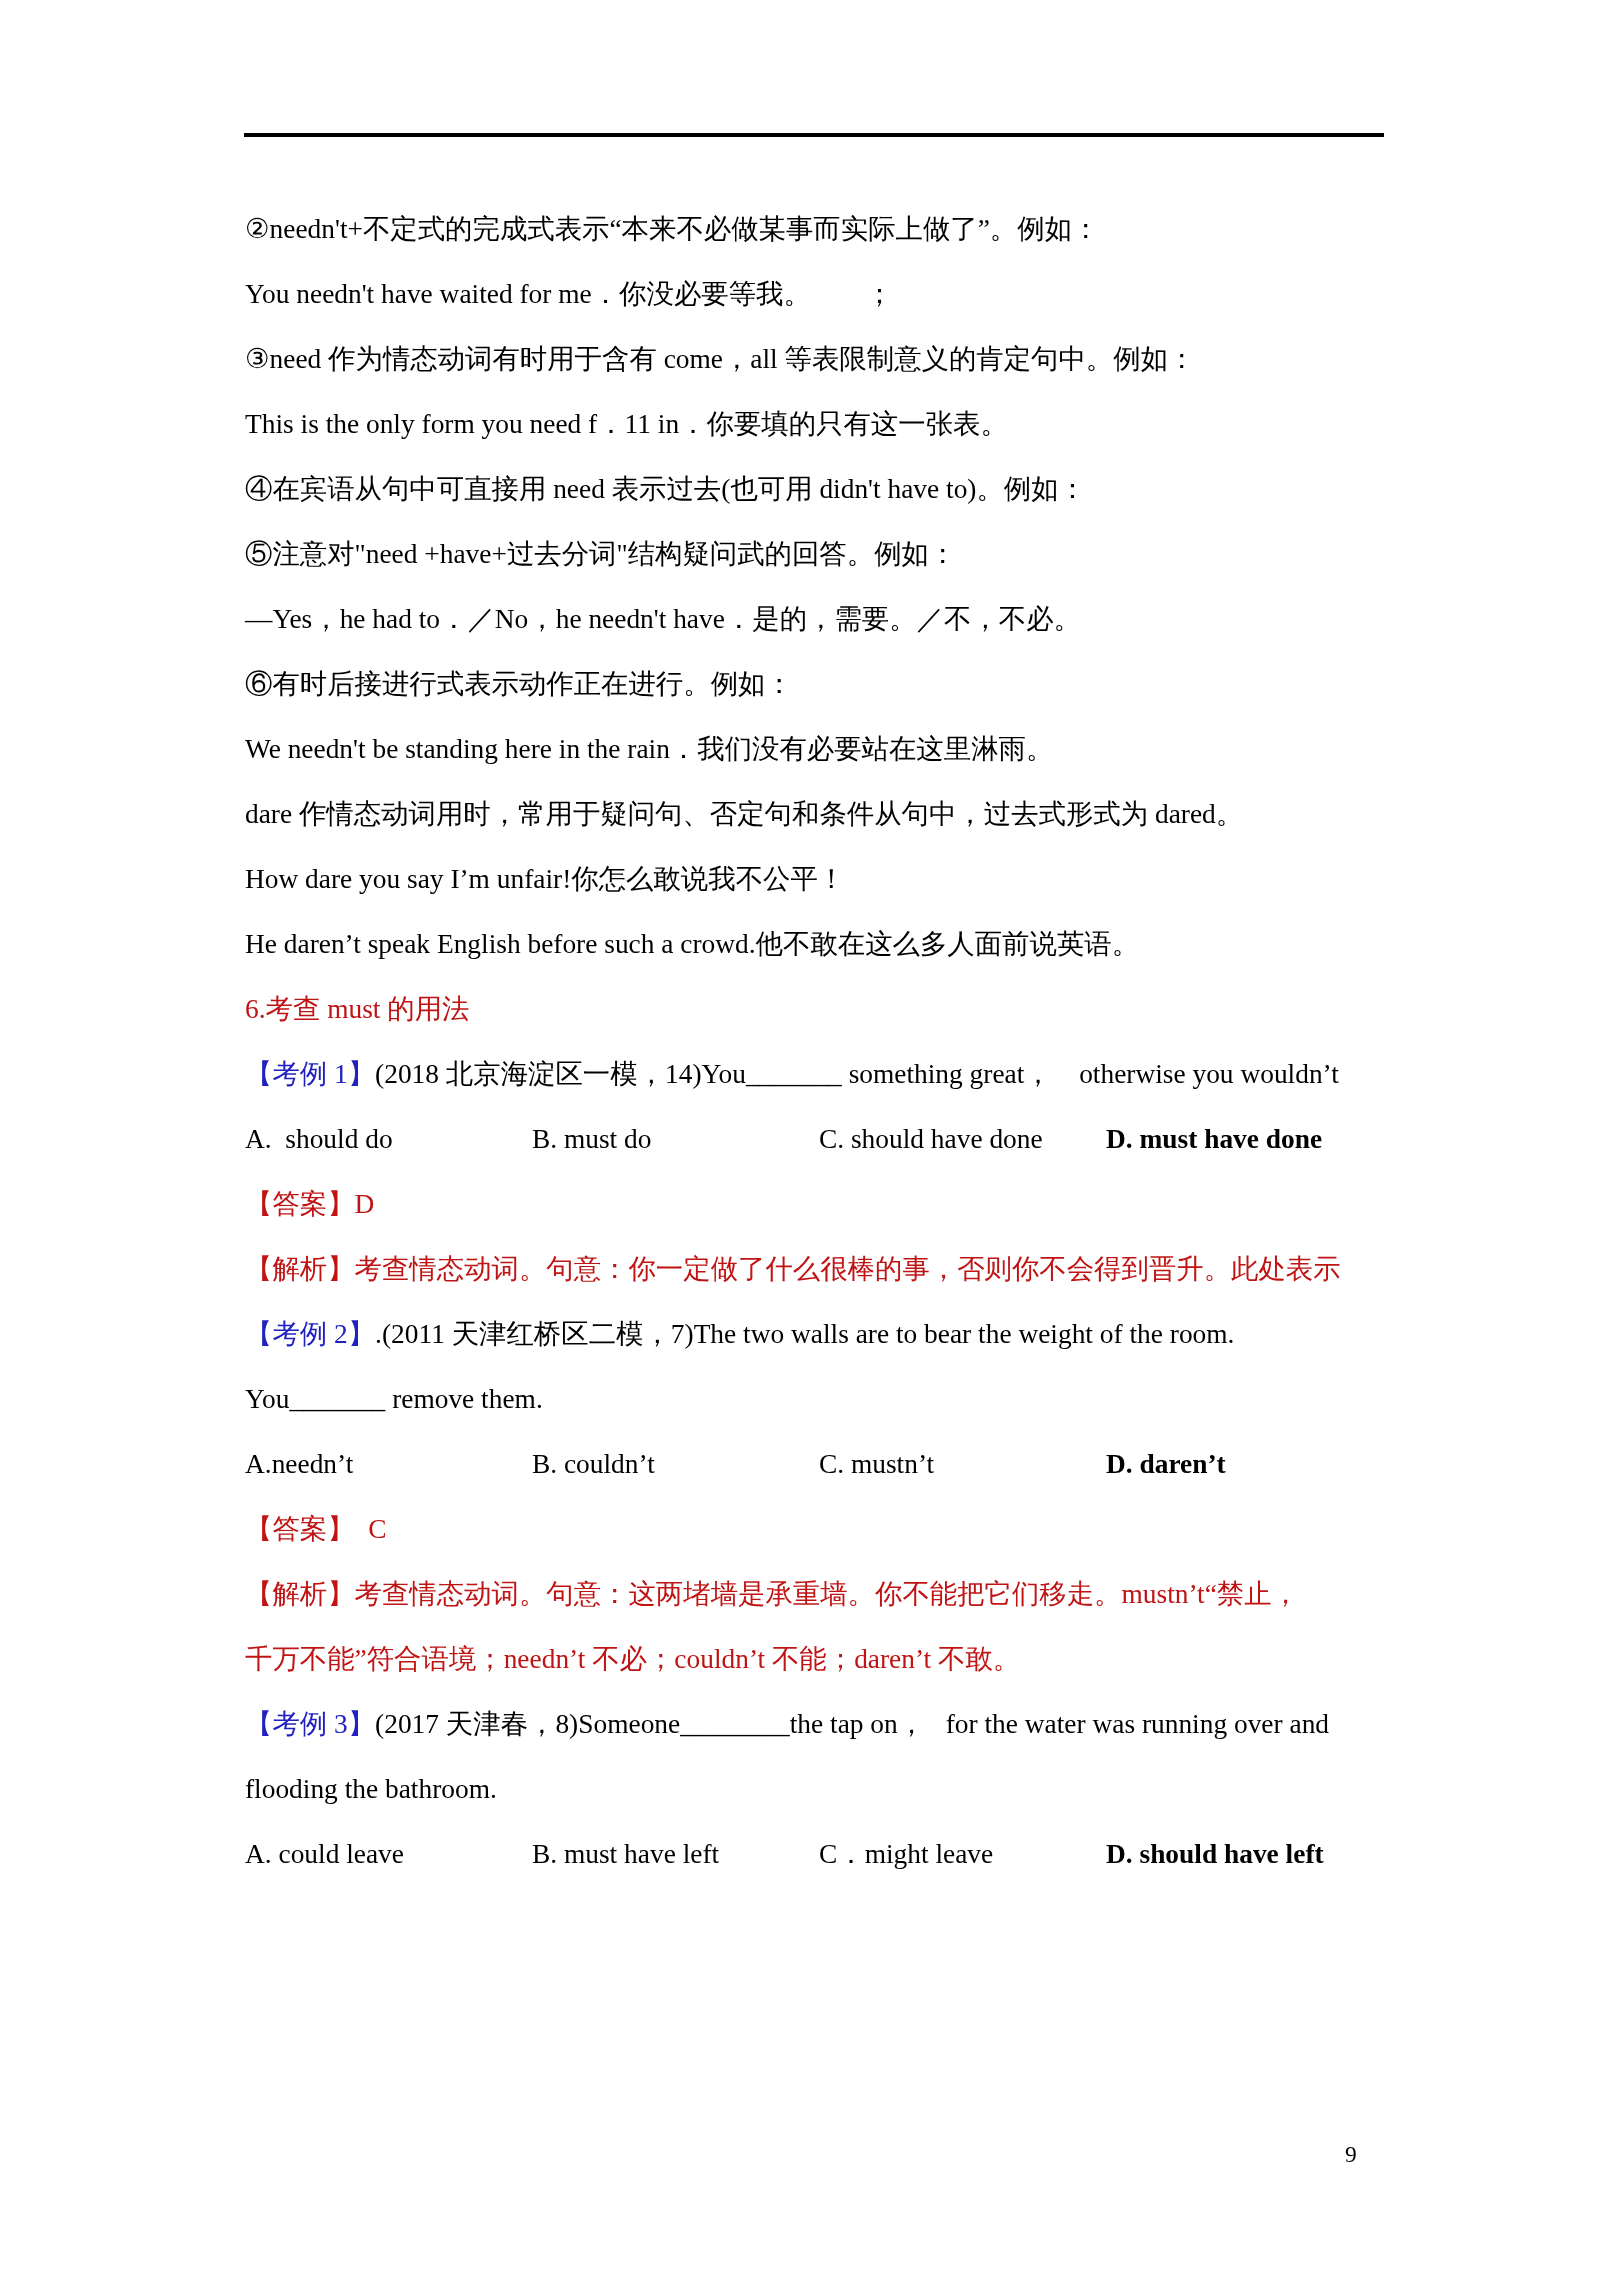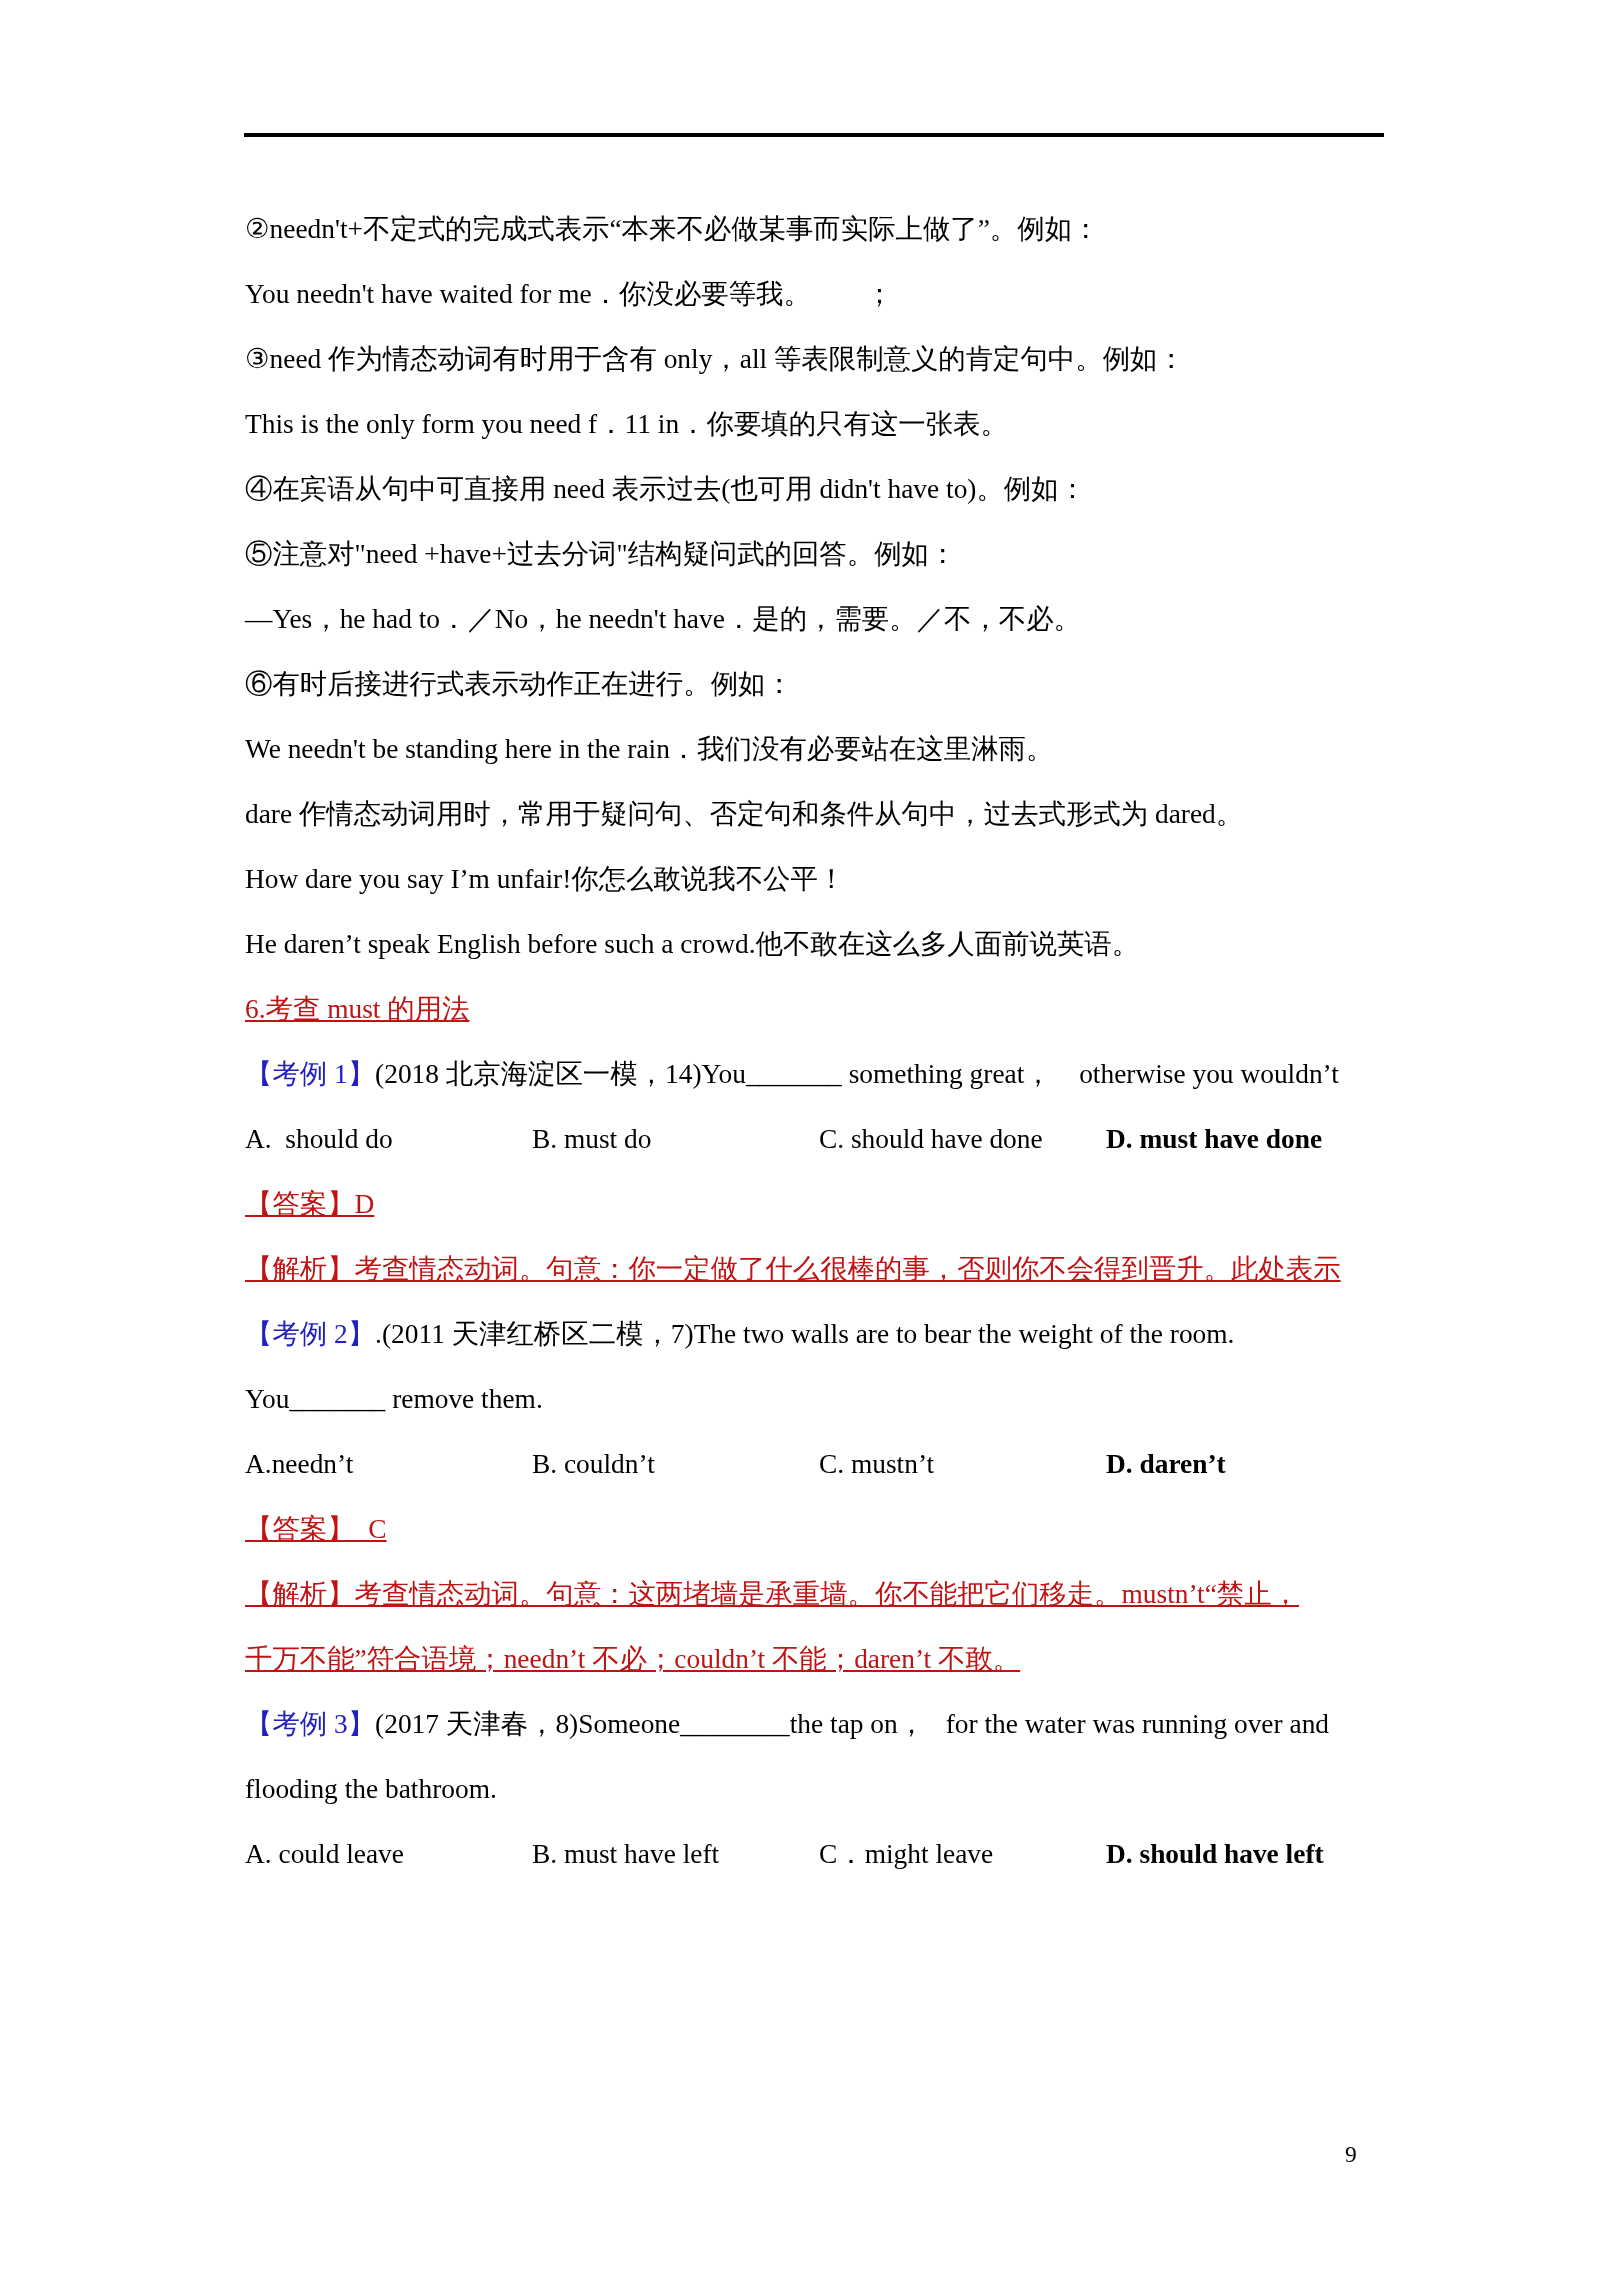--- a/index.html
+++ b/index.html
@@ -34,21 +34,21 @@
     top: 197px;
     width: 1152px;
   }
   .line {
     font-size: 27.4px;
     line-height: 65px;
     height: 65px;
     white-space: pre;
   }
   .seg-black { color: var(--ink); }
-  .seg-red   { color: var(--red); text-decoration: underline; }
+  .seg-red   { color: var(--red); }
   .seg-blue  { color: var(--blue); margin-top: 26px; }
   .opt {
     display: inline-block;
     width: 287px;
     white-space: pre;
     vertical-align: top;
   }
   .opt:last-child { width: auto; font-weight: bold; }
   .pageno {
     position: absolute;
@@ -60,21 +60,21 @@
   }
 </style>
 </head>
 <body>
 
 <div class="header-rule"></div>
 
 <div class="content" id="content">
     <div class="line"><span class="seg-black">②needn't+不定式的完成式表示“本来不必做某事而实际上做了”。例如：</span></div>
     <div class="line"><span class="seg-black">You needn't have waited for me．你没必要等我。        ；</span></div>
-    <div class="line"><span class="seg-black">③need 作为情态动词有时用于含有 only，all 等表限制意义的肯定句中。例如：</span></div>
+    <div class="line"><span class="seg-black">③need 作为情态动词有时用于含有 come，all 等表限制意义的肯定句中。例如：</span></div>
     <div class="line"><span class="seg-black">This is the only form you need f．11 in．你要填的只有这一张表。</span></div>
     <div class="line"><span class="seg-black">④在宾语从句中可直接用 need 表示过去(也可用 didn't have to)。例如：</span></div>
     <div class="line"><span class="seg-black">⑤注意对"need +have+过去分词"结构疑问武的回答。例如：</span></div>
     <div class="line"><span class="seg-black">—Yes，he had to．／No，he needn't have．是的，需要。／不，不必。</span></div>
     <div class="line"><span class="seg-black">⑥有时后接进行式表示动作正在进行。例如：</span></div>
     <div class="line"><span class="seg-black">We needn't be standing here in the rain．我们没有必要站在这里淋雨。</span></div>
     <div class="line"><span class="seg-black">dare 作情态动词用时，常用于疑问句、否定句和条件从句中，过去式形式为 dared。</span></div>
     <div class="line"><span class="seg-black">How dare you say I’m unfair!你怎么敢说我不公平！</span></div>
     <div class="line"><span class="seg-black">He daren’t speak English before such a crowd.他不敢在这么多人面前说英语。</span></div>
     <div class="line"><span class="seg-red">6.考查 must 的用法</span></div>

